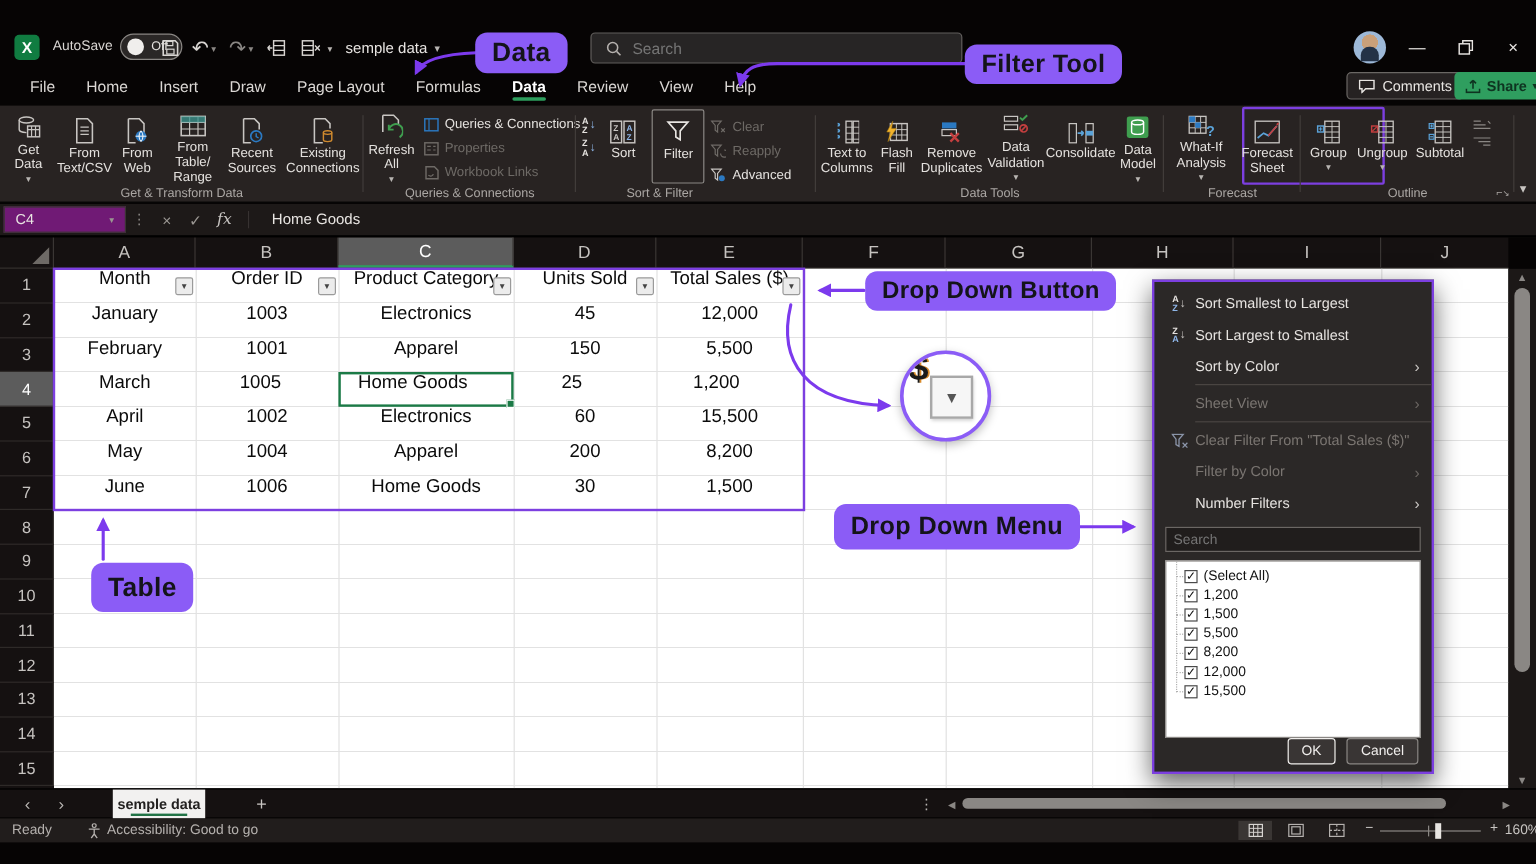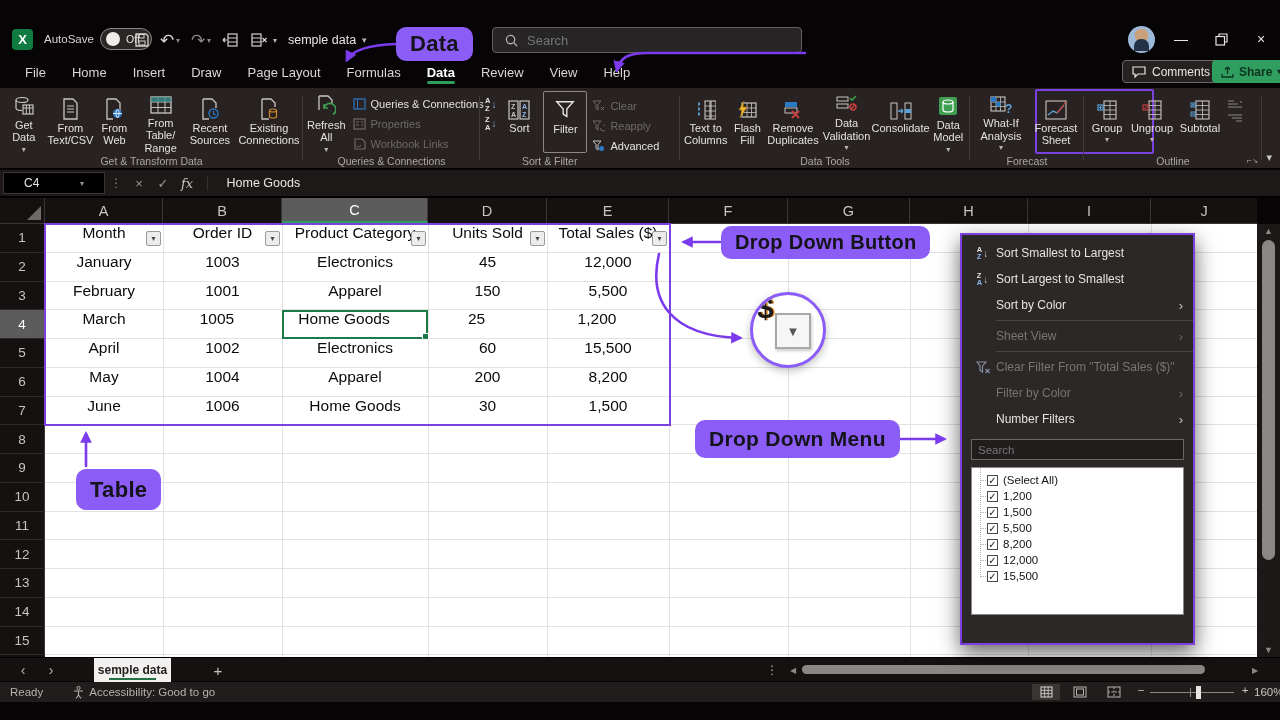--- a/index.html
+++ b/index.html
@@ -48,21 +48,21 @@
   .azmini{display:flex;align-items:center;gap:1px}
   .azmini .ltrs{display:flex;flex-direction:column;font-size:7.5px;font-weight:bold;line-height:1;color:#e4e1de}
   .azmini .arr{font-size:10px;color:#8fb6e8}
   .filter-hl{position:absolute;left:555px;top:1px;width:119px;height:65px;border:2.5px solid #7c3fe0;border-radius:2px;pointer-events:none}
   .filterbtn{border:1px solid #8a8784;border-radius:2px;margin-left:4px}
   .rib-collapse{position:absolute;right:8px;bottom:4px;color:#c8c5c2;font-size:11px}
   .dlauncher{position:absolute;right:4px;bottom:3px;color:#aba7a4;font-size:9px}
 
   
   .fbar{position:absolute;top:170px;left:0;width:100%;height:28px;background:#1d1918;display:flex;align-items:center;border-bottom:2px solid #000}
-  .namebox{width:102px;height:22px;margin-left:3px;background:#000000;border:1px solid #3a3534;color:#e8e5e2;font-size:12px;display:flex;align-items:center;justify-content:space-between;padding:0 20px}
+  .namebox{width:102px;height:22px;margin-left:3px;background:#701a75;border:1px solid #3a3534;color:#e8e5e2;font-size:12px;display:flex;align-items:center;justify-content:space-between;padding:0 9px}
   .fdots{color:#8a8784;margin:0 5px;font-size:12px}
   .fico{width:24px;text-align:center;color:#9a9692;font-size:13px}
   .fx{font-family:"DejaVu Serif",serif;font-style:italic;color:#c8c5c2}
   .fcontent{flex:1;margin-left:10px;color:#e8e5e2;font-size:12.5px}
 
   
   .colheads{position:absolute;top:198px;left:0;width:1257px;height:26px;background:#151111;display:flex;border-bottom:1px solid #3a3634}
   .corner{width:45px;height:100%;position:relative;border-right:1px solid #3a3634}
   .corner::after{content:"";position:absolute;right:3px;bottom:3px;border-left:14px solid transparent;border-bottom:14px solid #6e6a66}
   .ch{display:flex;align-items:center;justify-content:center;font-size:14.5px;color:#c6c3c0;border-right:1px solid #3a3634;height:100%}
@@ -764,20 +764,24 @@
         </div>
       <div class="fm-check">
           <span class="cbox">✓</span>
           <span>12,000</span>
         </div>
       <div class="fm-check">
           <span class="cbox">✓</span>
           <span>15,500</span>
         </div>
     </div>
+    <div class="fm-actions">
+      <button class="fm-btn primary">OK</button>
+      <button class="fm-btn">Cancel</button>
+    </div>
   </div>
 
   <div class="tabstrip">
     <span class="navarr" style="left:10px">‹</span>
     <span class="navarr" style="left:38px">›</span>
     <div class="sheettab">semple data</div>
     <span class="addtab">+</span>
     <span class="tdots">⋮</span>
     <span class="hscroll-l">◀</span>
     <div class="hthumb"></div>
@@ -828,20 +832,21 @@
     </defs>
     <path d="M397 44 C368 45 352 50 347 60" fill="none" stroke="#7c3aed" stroke-width="2.6" stroke-linecap="round" marker-end="url(#ah)"></path>
     <path d="M805 53 L648 53 C627 53 620 58 617 70" fill="none" stroke="#7c3aed" stroke-width="2.6" stroke-linecap="round" marker-end="url(#ah)"></path>
     <path d="M720 242 L684 242" fill="none" stroke="#7c3aed" stroke-width="2.6" stroke-linecap="round" marker-end="url(#ah)"></path>
     <path d="M659 254 C648 300 670 336 740 338" fill="none" stroke="#7c3aed" stroke-width="2.6" stroke-linecap="round" marker-end="url(#ah)"></path>
     <path d="M86 466 L86 434" fill="none" stroke="#7c3aed" stroke-width="2.6" stroke-linecap="round" marker-end="url(#ah)"></path>
     <path d="M895 439 L944 439" fill="none" stroke="#7c3aed" stroke-width="2.6" stroke-linecap="round" marker-end="url(#ah)"></path>
   </svg>
 
   <div class="callout" style="left:396px;top:27px;height:34px;font-size:22px">Data</div>
+  <div class="callout" style="left:804px;top:37px;height:33px;font-size:21px">Filter Tool</div>
   <div class="callout" style="left:721px;top:226px;height:33px;font-size:20px">Drop Down Button</div>
   <div class="callout" style="left:76px;top:469px;height:41px;font-size:22px">Table</div>
   <div class="callout" style="left:695px;top:420px;height:38px;font-size:21px">Drop Down Menu</div>
 
   <div class="magnifier">
     <span class="mag-dollar">$</span>
     <div class="mag-btn">▼</div>
   </div>
 
 </div>

